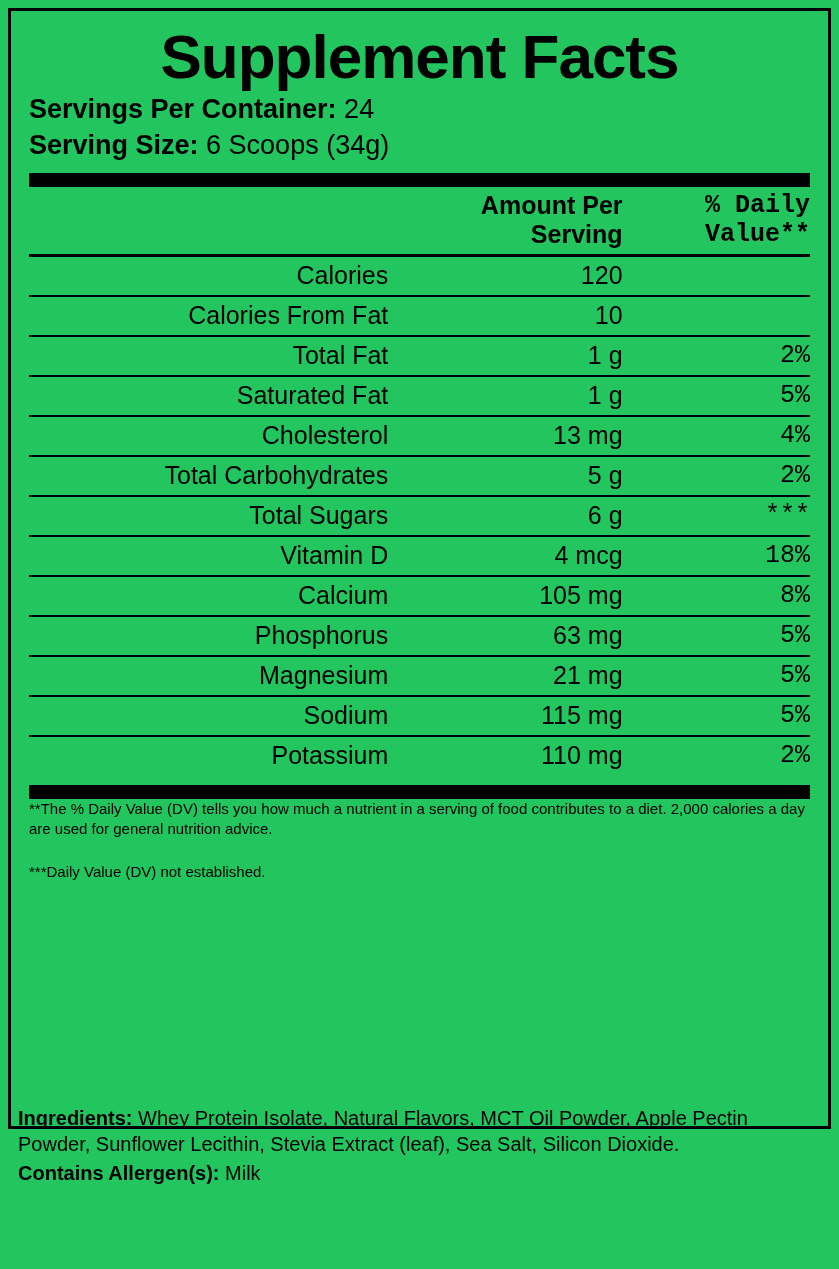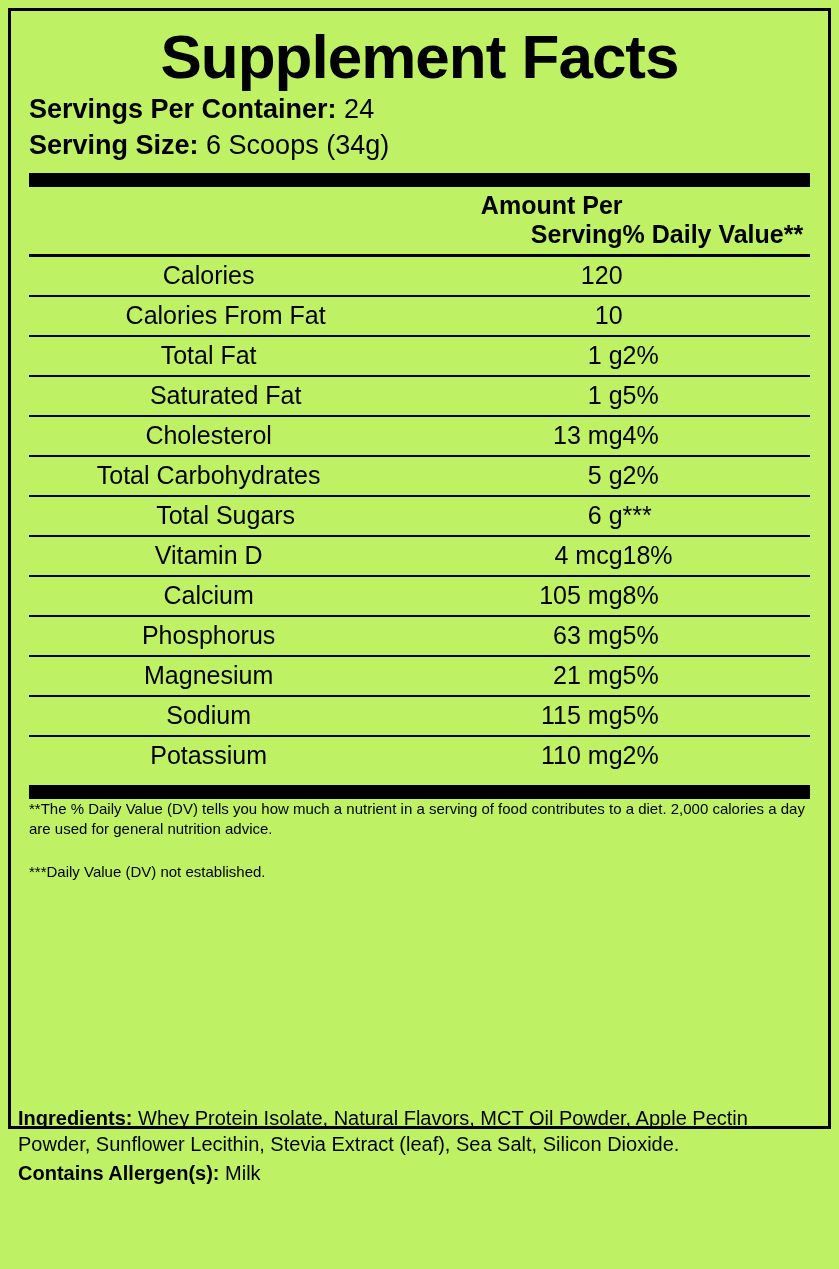--- a/index.html
+++ b/index.html
@@ -8,21 +8,21 @@
     background: #ffffff;
   }
   body {
     font-family: "Liberation Sans", sans-serif;
     color: #000000;
   }
   .page {
     width: 839px;
     height: 1269px;
     box-sizing: border-box;
-    background: #bef264;
+    background: #22c55e;
     position: relative;
   }
   .panel {
     position: absolute;
     left: 8px;
     top: 8px;
     width: 823px;
     height: 1121px;
     box-sizing: border-box;
     border: 3px solid #000000;
@@ -63,30 +63,32 @@
   table.facts tr.head td {
     font-weight: bold;
     font-size: 25px;
     border-bottom: 3px solid #000000;
     padding-bottom: 5px;
   }
   table.facts tr.noline td {
     border-bottom: none;
   }
   td.name {
-    text-align: center;
+    text-align: right;
     width: 46%;
   }
   td.amt {
     text-align: right;
     width: 30%;
     padding-right: 26px;
   }
   td.dv {
+    text-align: right;
     width: 24%;
+    font-family: Liberation Mono, monospace;
   }
   td.name.indent {
     padding-left: 34px;
   }
   .footnotes {
     font-size: 15px;
     line-height: 1.3;
   }
   .footnotes p {
     margin: 0;

